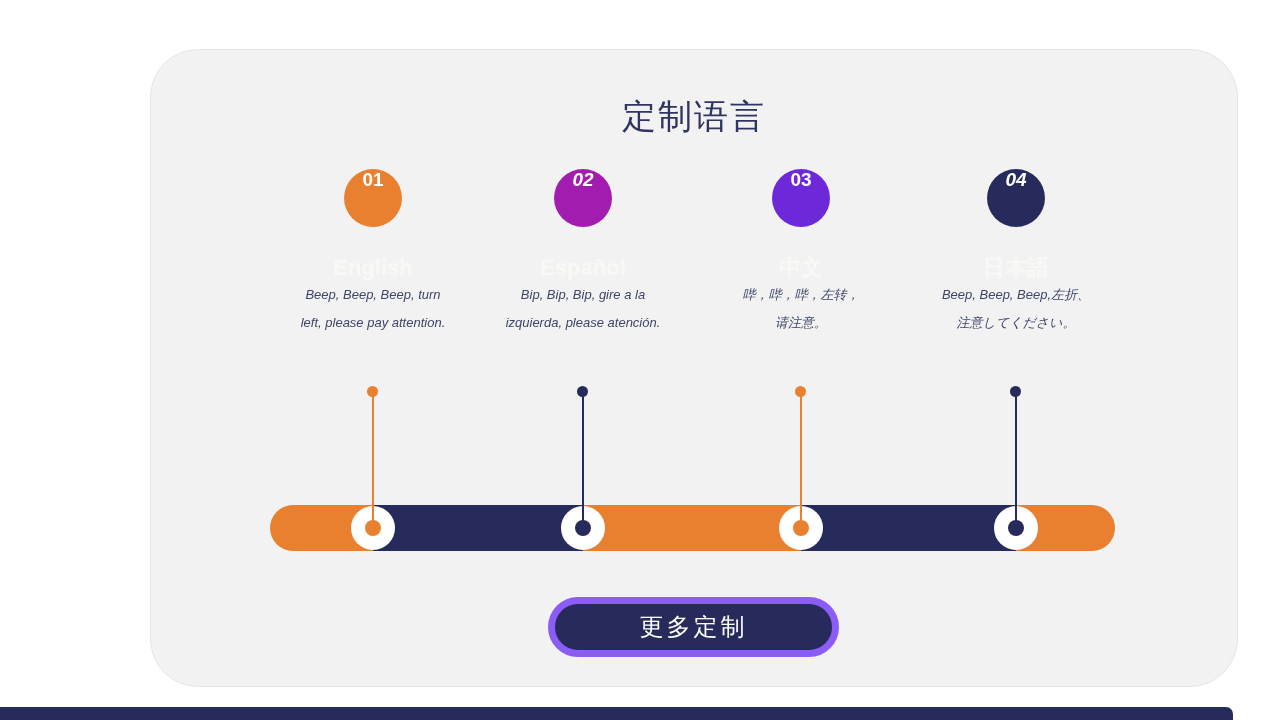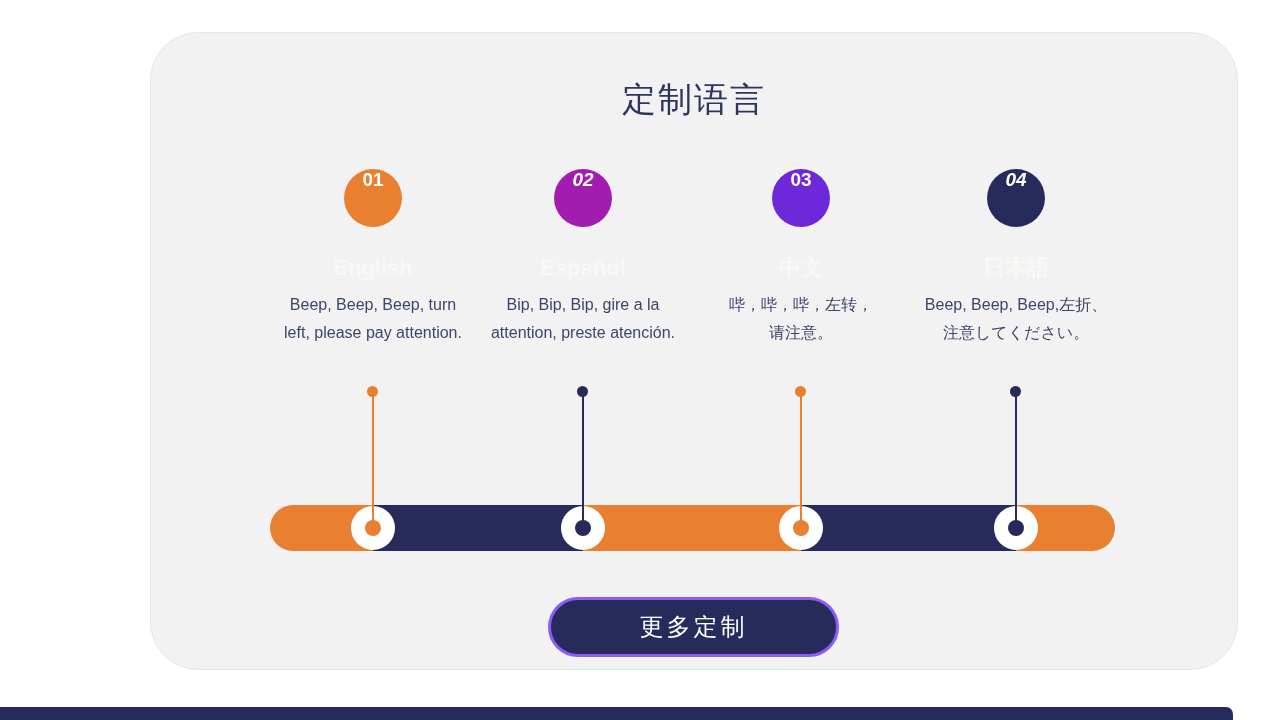--- a/index.html
+++ b/index.html
@@ -6,21 +6,21 @@
   html, body {
     width: 1280px; height: 720px;
     background: #ffffff;
     overflow: hidden;
     font-family: "Liberation Sans", sans-serif;
   }
   .stage { position: relative; width: 1280px; height: 720px; }
 
   .card {
     position: absolute;
-    left: 150px; top: 32px;
+    left: 150px; top: 49px;
     width: 1088px; height: 638px;
     background: #F2F2F2;
     border: 1px solid #e6e6e6;
     border-radius: 48px;
   }
 
   .section-title {
     position: absolute;
     left: 0; top: 44px;
     width: 100%;
@@ -53,24 +53,24 @@
     font-weight: bold;
   }
   .language-heading {
     margin-top: 28px;
     font-size: 22px;
     font-weight: bold;
     color: #F8F8F5;
     line-height: 26px;
   }
   .step-desc {
-    margin-top: 10px;
-    font-size: 16px;
+    font-size: 13px;
     line-height: 27.5px;
     color: #3E4569;
+    font-style: italic;
   }
 
   
   .tl-bar {
     position: absolute;
     left: 270px; top: 505px;
     width: 845px; height: 46px;
     border-radius: 23px;
     z-index: 1;
   }
@@ -107,21 +107,21 @@
     z-index: 5;
   }
 
   
   .more-button {
     position: absolute;
     left: 548px; top: 597px;
     width: 291px; height: 60px;
     border-radius: 30px;
     background: #272B5C;
-    border: 3px solid #8b5cf6;
+    border: 7px solid #8b5cf6;
     color: #ffffff;
     font-size: 24px;
     letter-spacing: 3px;
     font-family: "Liberation Sans", sans-serif;
     display: flex; align-items: center; justify-content: center;
     cursor: pointer;
     z-index: 6;
   }
 
   .footer-bar {
@@ -153,21 +153,21 @@
     </div>
   </div>
 
   <div class="step-col c2">
     <div class="step-circle" style="background-color: #a21caf; font-style: italic;">
       <span>02</span>
     </div>
     <div class="language-heading">Español</div>
     <div class="step-desc">
       <div>Bip, Bip, Bip, gire a la</div>
-      <div>attention, preste atención.</div>
+      <div>izquierda, please atención.</div>
     </div>
   </div>
 
   <div class="step-col c3">
     <div class="step-circle" style="background-color: #6d28d9;">
       <span>03</span>
     </div>
     <div class="language-heading">中文</div>
     <div class="step-desc">
       <div>哔，哔，哔，左转，</div>

